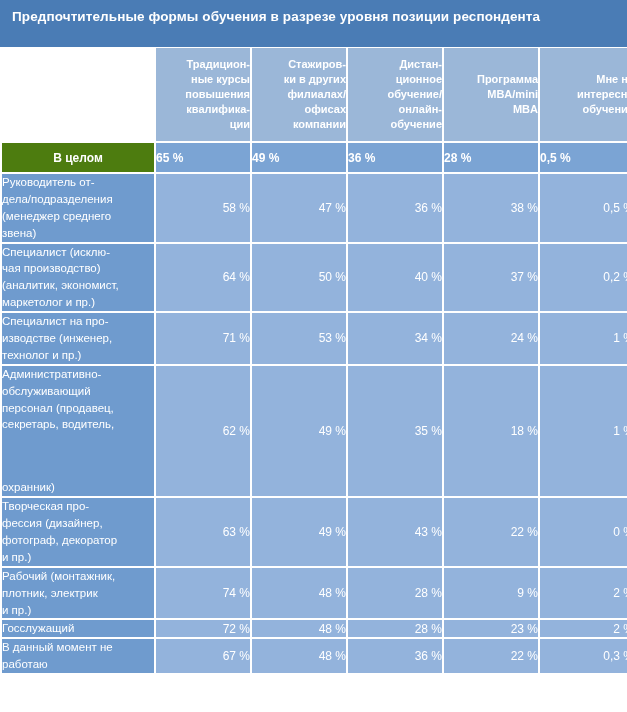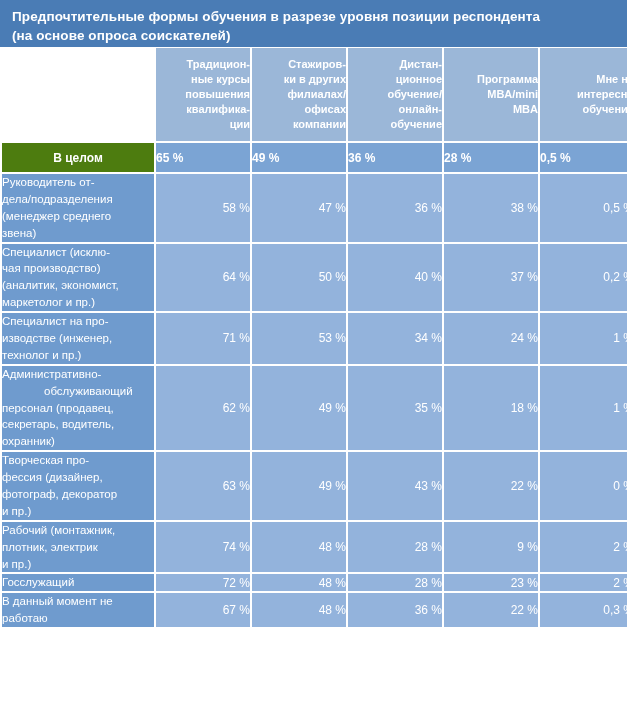--- a/index.html
+++ b/index.html
@@ -113,21 +113,20 @@
     box-sizing: border-box;
   }
 </style>
 </head>
 <body>
 
 <div class="infographic">
 
   <div class="title-banner">
     <span class="title-line">Предпочтительные формы обучения в разрезе уровня позиции респондента</span>
-    <span class="title-line">(на основе опроса соискателей)</span>
   </div>
 
   <table class="survey-table">
     <colgroup>
       <col class="c-label">
       <col class="c-data">
         <col class="c-data">
         <col class="c-data">
         <col class="c-data">
         <col class="c-data">
@@ -211,24 +210,24 @@
           </td>
           <td class="row-value">71 %</td>
           <td class="row-value">53 %</td>
           <td class="row-value">34 %</td>
           <td class="row-value">24 %</td>
           <td class="row-value">1 %</td>
         </tr>
         <tr>
           <td class="row-label">
             <span style="display: block;">Административно-</span>
-            <span style="display: block; padding-left: 42px;">обслуживающий</span>
+            <span style="display: block;">обслуживающий</span>
             <span style="display: block;">персонал (продавец,</span>
             <span style="display: block;">секретарь, водитель,</span>
-            <span style="display: block;">охранник)</span>
+            <span style="display: block; margin-top: 46px;">охранник)</span>
           </td>
           <td class="row-value">62 %</td>
           <td class="row-value">49 %</td>
           <td class="row-value">35 %</td>
           <td class="row-value">18 %</td>
           <td class="row-value">1 %</td>
         </tr>
         <tr>
           <td class="row-label">
             <span style="display: block;">Творческая про-</span>

